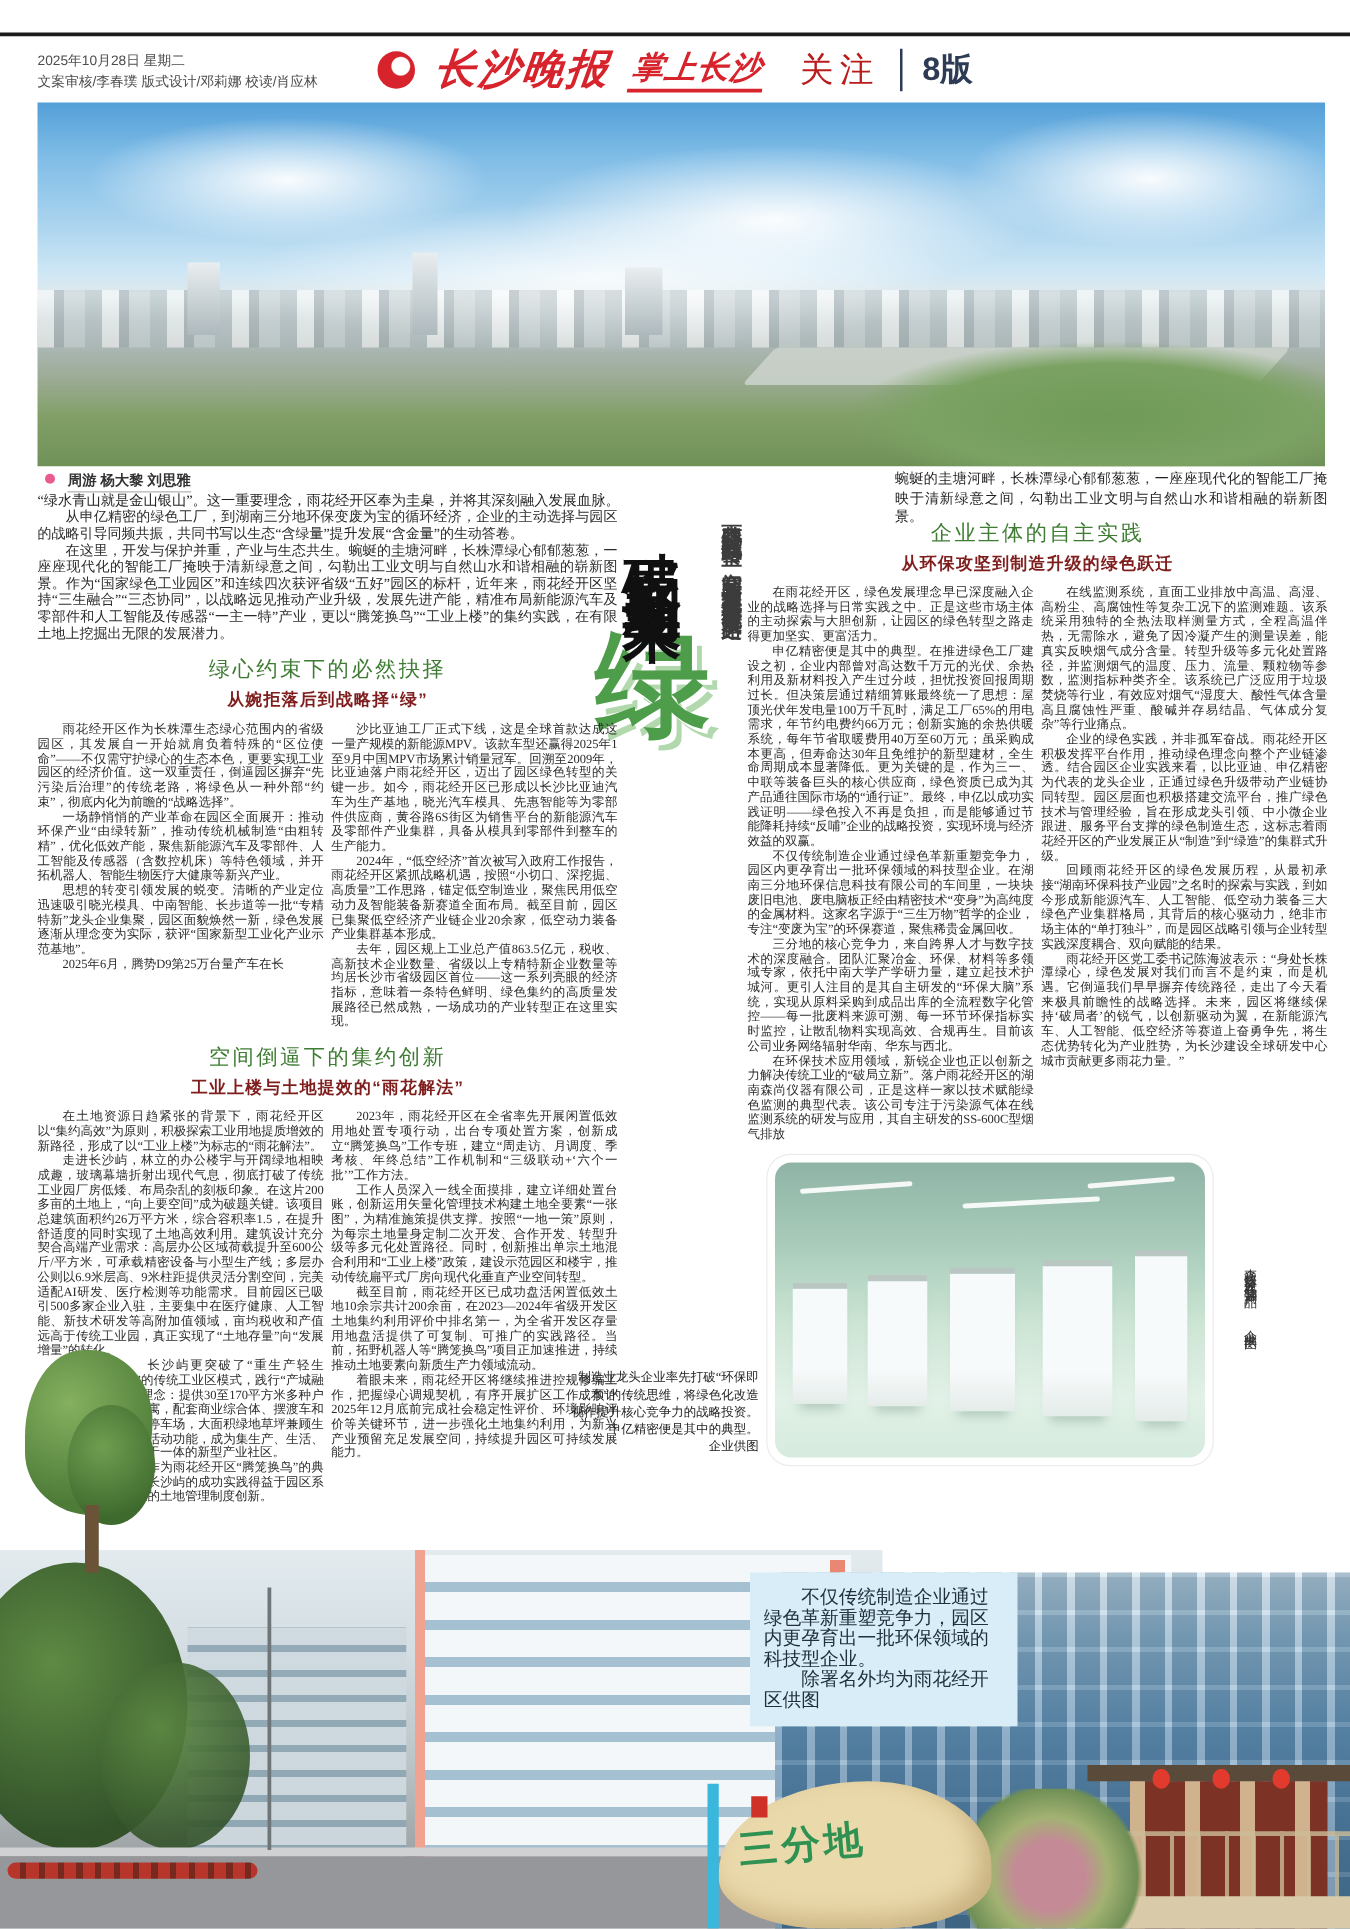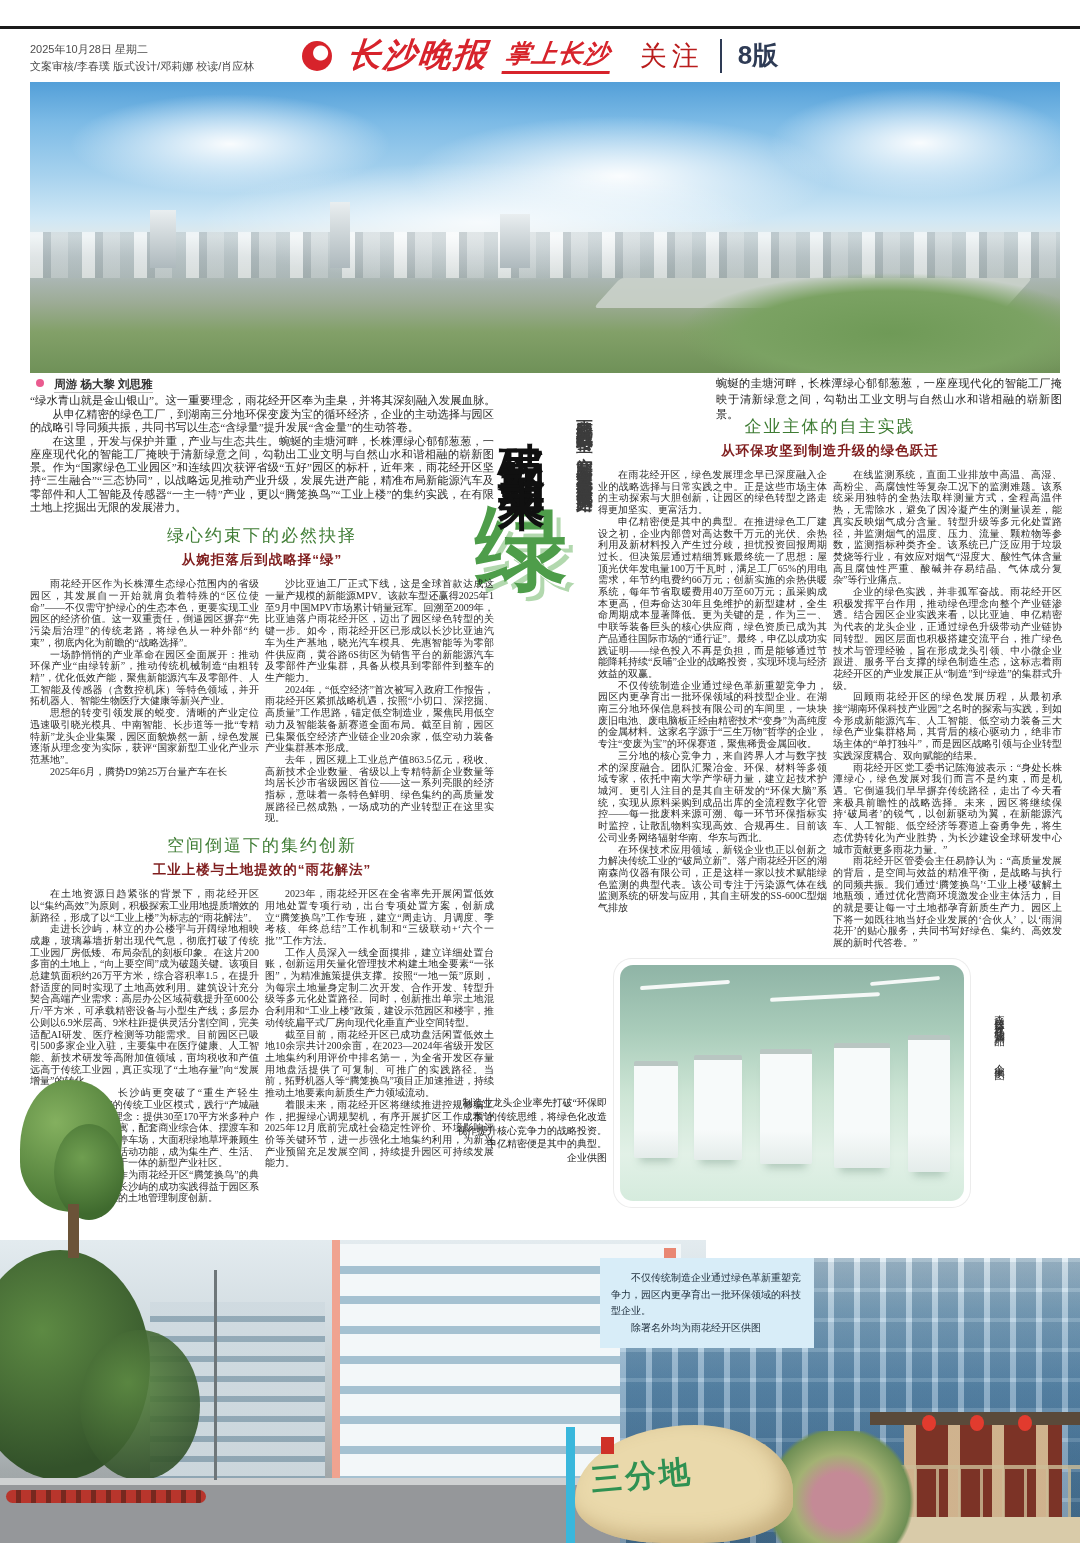--- a/index.html
+++ b/index.html
@@ -87,21 +87,21 @@
   .cab{position:absolute;background:linear-gradient(180deg,#f7fafa 0 70%,#e4ecea 100%);
        border-top:5px solid #b9c6c2;border-radius:2px;box-shadow:0 10px 8px -6px rgba(90,130,110,.35);}
   .cb1{left:14px;top:96px;width:44px;height:92px;}
   .cb2{left:74px;top:90px;width:48px;height:100px;}
   .cb3{left:140px;top:84px;width:52px;height:110px;}
   .cb4{left:214px;top:78px;width:56px;height:120px;}
   .cb5{left:288px;top:70px;width:42px;height:132px;}
   .v-cap{position:absolute;left:990px;top:1006px;height:250px;writing-mode:vertical-rl;
          text-orientation:upright;font-size:10.5px;letter-spacing:2px;line-height:19px;color:#333;}
   .cap-box{position:absolute;left:600px;top:1258px;width:192px;background:#d8edf8;z-index:6;
-           padding:12px 11px;font-size:10px;line-height:16.5px;color:#20303e;}
+           padding:12px 11px;font-size:15px;line-height:16.5px;color:#20303e;}
   .cap-box p{margin:0;text-indent:2em;}
   
   .photo-street{position:absolute;left:0;top:1240px;width:706px;height:303px;z-index:2;overflow:hidden;
     background:linear-gradient(180deg,#e3ebef 0%,#d2dce1 28%,#bcc5c8 55%,#a3a9ab 76%,#8f9597 100%);}
   .ps-bldg-left{position:absolute;left:150px;top:62px;width:175px;height:190px;opacity:.92;
     background:repeating-linear-gradient(180deg,#cfdae0 0 14px,#8ea6b4 14px 20px);}
   .ps-bldg-main{position:absolute;left:332px;top:4px;width:344px;height:252px;
     background:repeating-linear-gradient(180deg,#f3f7f9 0 22px,#a5c1d1 22px 30px);
     border-left:5px solid #e8f0f4;}
   .ps-accent{position:absolute;background:#e98773;}
@@ -253,21 +253,20 @@
           <p class="para">申亿精密便是其中的典型。在推进绿色工厂建设之初，企业内部曾对高达数千万元的光伏、余热利用及新材料投入产生过分歧，担忧投资回报周期过长。但决策层通过精细算账最终统一了思想：屋顶光伏年发电量100万千瓦时，满足工厂65%的用电需求，年节约电费约66万元；创新实施的余热供暖系统，每年节省取暖费用40万至60万元；虽采购成本更高，但寿命达30年且免维护的新型建材，全生命周期成本显著降低。更为关键的是，作为三一、中联等装备巨头的核心供应商，绿色资质已成为其产品通往国际市场的“通行证”。最终，申亿以成功实践证明——绿色投入不再是负担，而是能够通过节能降耗持续“反哺”企业的战略投资，实现环境与经济效益的双赢。</p>
           <p class="para">不仅传统制造企业通过绿色革新重塑竞争力，园区内更孕育出一批环保领域的科技型企业。在湖南三分地环保信息科技有限公司的车间里，一块块废旧电池、废电脑板正经由精密技术“变身”为高纯度的金属材料。这家名字源于“三生万物”哲学的企业，专注“变废为宝”的环保赛道，聚焦稀贵金属回收。</p>
           <p class="para">三分地的核心竞争力，来自跨界人才与数字技术的深度融合。团队汇聚冶金、环保、材料等多领域专家，依托中南大学产学研力量，建立起技术护城河。更引人注目的是其自主研发的“环保大脑”系统，实现从原料采购到成品出库的全流程数字化管控——每一批废料来源可溯、每一环节环保指标实时监控，让散乱物料实现高效、合规再生。目前该公司业务网络辐射华南、华东与西北。</p>
           <p class="para">在环保技术应用领域，新锐企业也正以创新之力解决传统工业的“破局立新”。落户雨花经开区的湖南森尚仪器有限公司，正是这样一家以技术赋能绿色监测的典型代表。该公司专注于污染源气体在线监测系统的研发与应用，其自主研发的SS-600C型烟气排放</p>
         </div>
       <div class="col">
           <p class="para">在线监测系统，直面工业排放中高温、高湿、高粉尘、高腐蚀性等复杂工况下的监测难题。该系统采用独特的全热法取样测量方式，全程高温伴热，无需除水，避免了因冷凝产生的测量误差，能真实反映烟气成分含量。转型升级等多元化处置路径，并监测烟气的温度、压力、流量、颗粒物等参数，监测指标种类齐全。该系统已广泛应用于垃圾焚烧等行业，有效应对烟气“湿度大、酸性气体含量高且腐蚀性严重、酸碱并存易结晶、气体成分复杂”等行业痛点。</p>
           <p class="para">企业的绿色实践，并非孤军奋战。雨花经开区积极发挥平台作用，推动绿色理念向整个产业链渗透。结合园区企业实践来看，以比亚迪、申亿精密为代表的龙头企业，正通过绿色升级带动产业链协同转型。园区层面也积极搭建交流平台，推广绿色技术与管理经验，旨在形成龙头引领、中小微企业跟进、服务平台支撑的绿色制造生态，这标志着雨花经开区的产业发展正从“制造”到“绿造”的集群式升级。</p>
           <p class="para">回顾雨花经开区的绿色发展历程，从最初承接“湖南环保科技产业园”之名时的探索与实践，到如今形成新能源汽车、人工智能、低空动力装备三大绿色产业集群格局，其背后的核心驱动力，绝非市场主体的“单打独斗”，而是园区战略引领与企业转型实践深度耦合、双向赋能的结果。</p>
           <p class="para">雨花经开区党工委书记陈海波表示：“身处长株潭绿心，绿色发展对我们而言不是约束，而是机遇。它倒逼我们早早摒弃传统路径，走出了今天看来极具前瞻性的战略选择。未来，园区将继续保持‘破局者’的锐气，以创新驱动为翼，在新能源汽车、人工智能、低空经济等赛道上奋勇争先，将生态优势转化为产业胜势，为长沙建设全球研发中心城市贡献更多雨花力量。”</p>
-          <p class="para">雨花经开区管委会主任易静认为：“高质量发展的背后，是空间与效益的精准平衡，是战略与执行的同频共振。我们通过‘腾笼换鸟’‘工业上楼’破解土地瓶颈，通过优化营商环境激发企业主体活力，目的就是要让每一寸土地都孕育新质生产力。园区上下将一如既往地当好企业发展的‘合伙人’，以‘雨润花开’的贴心服务，共同书写好绿色、集约、高效发展的新时代答卷。”</p>
         </div>
     </div>
 
     <div class="inst-photo">
       <div class="inst-inner">
         <div class="lamp l1"></div>
         <div class="lamp l2"></div>
         <div class="lamp l3"></div>
         <div class="cab cb1"></div>
         <div class="cab cb2"></div>

